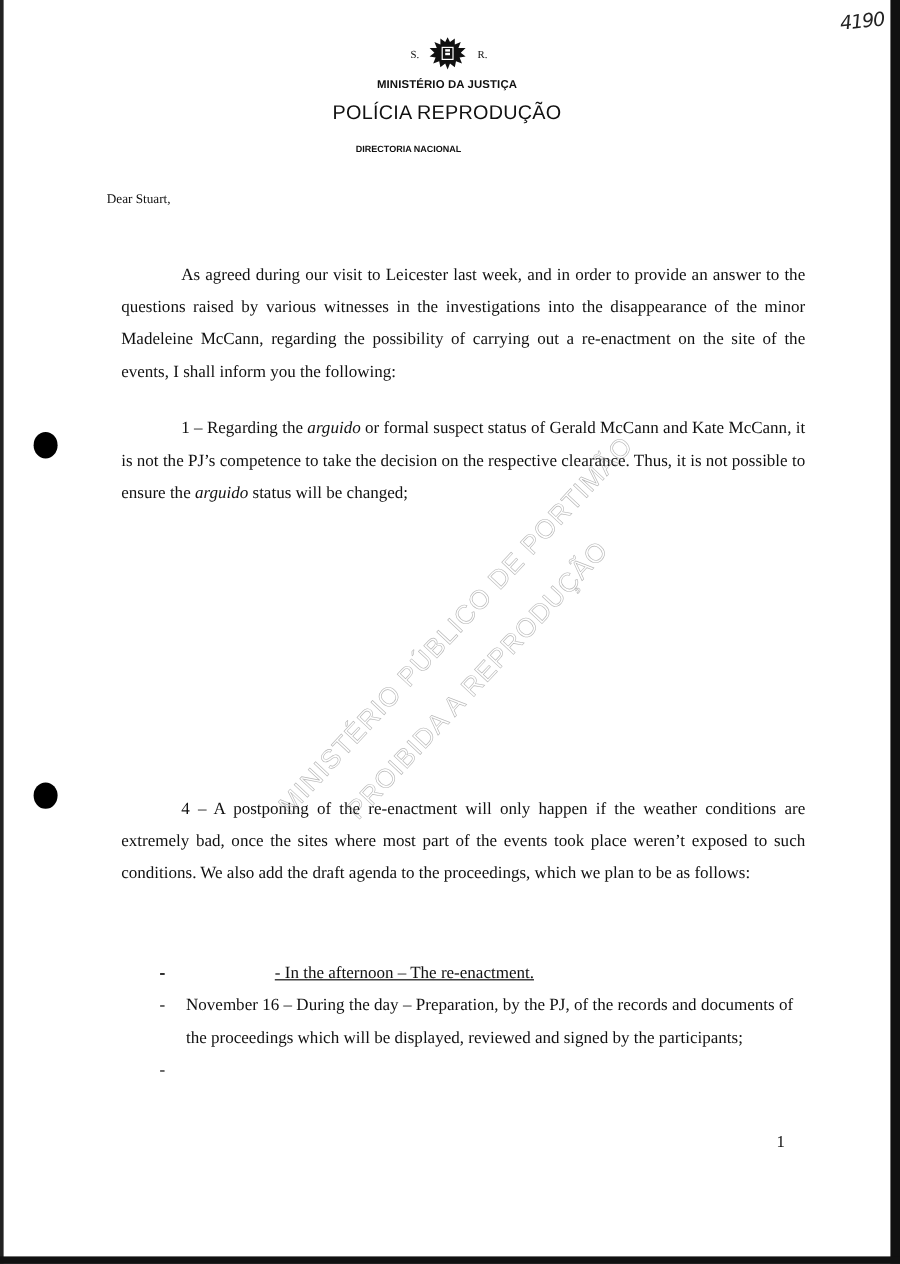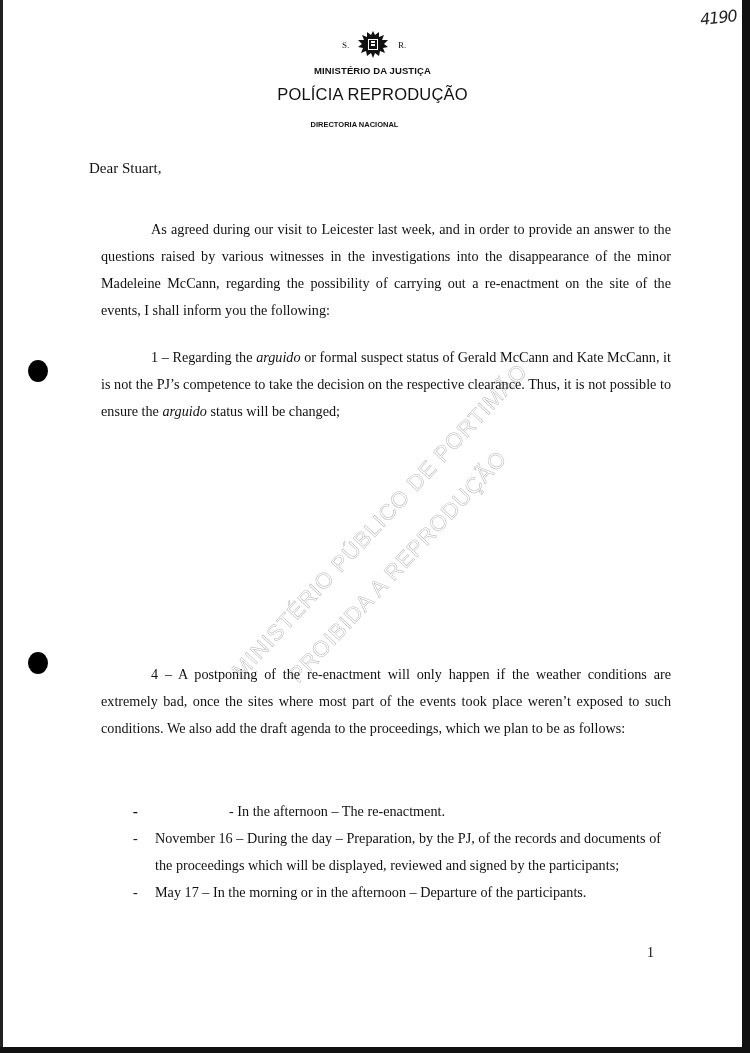--- a/index.html
+++ b/index.html
@@ -94,21 +94,21 @@
       position: absolute;
       left: 0;
       width: 739px;
       top: 55px;
       font-family: "Liberation Sans", sans-serif;
       font-size: 16.5px;
       letter-spacing: 0.2px;
     }
     .directoria {
       position: absolute;
-      left: 14px;
+      left: 0;
       width: 675px;
       top: 90px;
       font-family: "Liberation Sans", sans-serif;
       font-size: 7.5px;
       font-weight: bold;
     }
 
     .handwritten {
       position: absolute;
       left: 697px;
@@ -132,21 +132,21 @@
       text-align-last: left;
     }
     .indent {
       text-indent: 50px;
       margin-left: 12px;
     }
     .greeting {
       position: absolute;
       left: 86px;
       top: 160px;
-      font-size: 15px;
+      font-size: 11px;
     }
     .p-intro { top: 216px; }
     .p-1 { top: 344px; }
     .p-2 { top: 457px; }
     .p-3 { top: 560px; }
     .p-4 { top: 661px; }
 
     em { font-style: italic; }
 
     .agenda {
@@ -163,20 +163,21 @@
       text-align: justify;
       text-align-last: left;
     }
     .agenda-dash {
       position: absolute;
       left: 44px;
       top: 0;
     }
     .agenda-item.sub .agenda-text {
       padding-left: 74px;
+      text-decoration: underline;
     }
 
     .page-number {
       position: absolute;
       left: 644px;
       top: 945px;
       font-size: 14px;
     }
 
     
@@ -254,21 +255,20 @@
     <div class="agenda-item sub">
       <span class="agenda-dash">-</span>
       <span class="agenda-text">- In the afternoon – The re-enactment.</span>
     </div>
     <div class="agenda-item">
       <span class="agenda-dash">-</span>
       <span class="agenda-text">November 16 – During the day – Preparation, by the PJ, of the records and documents of the proceedings which will be displayed, reviewed and signed by the participants;</span>
     </div>
     <div class="agenda-item">
       <span class="agenda-dash">-</span>
-      <span class="agenda-text">May 17 – In the morning or in the afternoon – Departure of the participants.</span>
     </div>
   </div>
 
   <div class="page-number">1</div>
 
   <div class="hole hole-1"></div>
   <div class="hole hole-2"></div>
 
   <div class="watermark wm-1">MINISTÉRIO PÚBLICO DE PORTIMÃO</div>
   <div class="watermark wm-2">PROIBIDA A REPRODUÇÃO</div>

